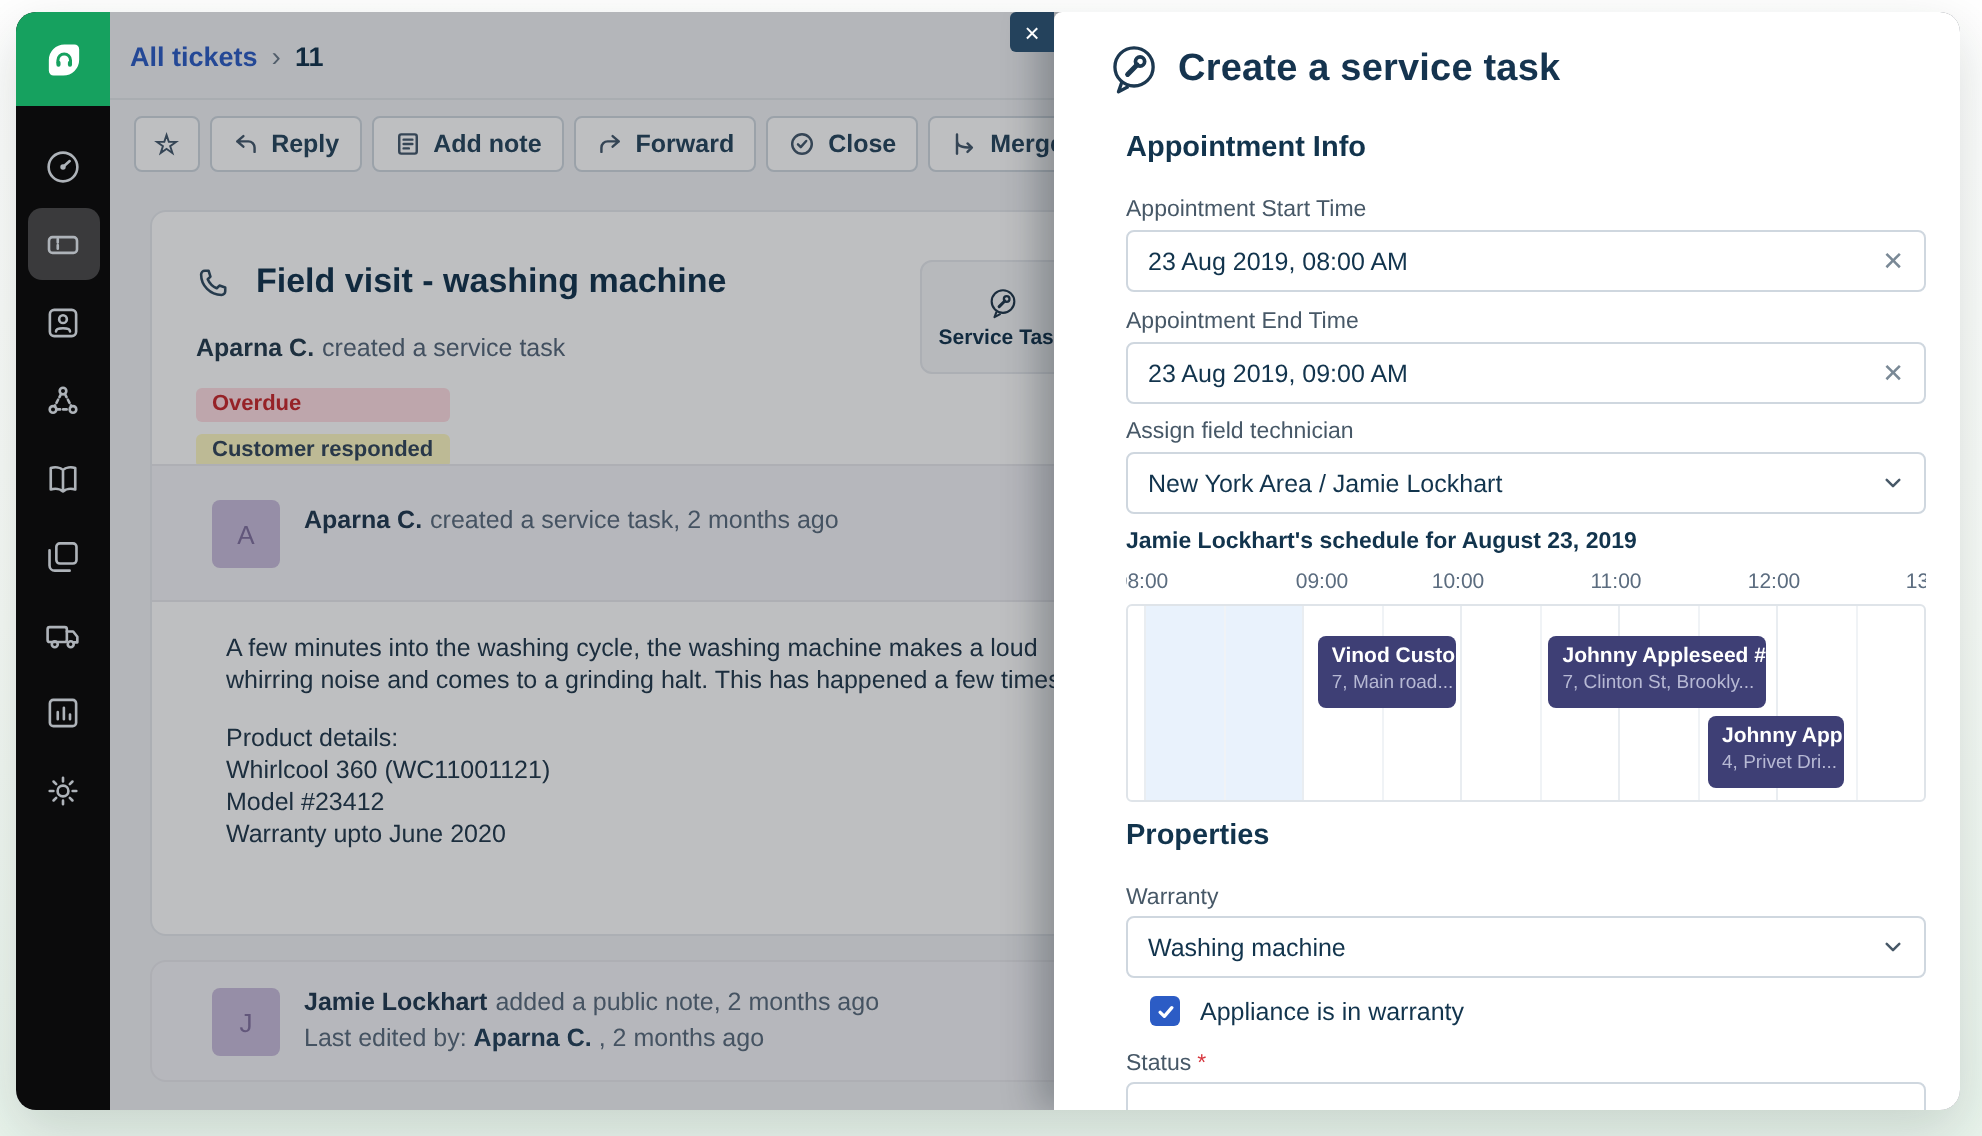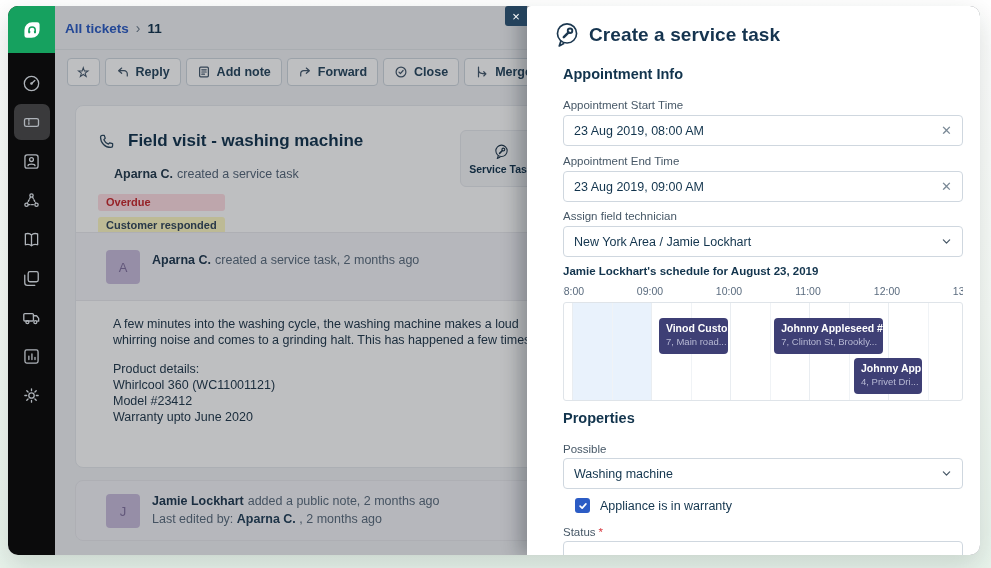--- a/index.html
+++ b/index.html
@@ -35,21 +35,21 @@
     background:#fff; border:1px solid #cfd7df; border-radius:4px;
     font-size:12.5px; font-weight:600; color:#27465e; cursor:pointer; white-space:nowrap;
   }
   .tbtn svg { stroke:#44586c; fill:none; stroke-width:1.4; stroke-linecap:round; stroke-linejoin:round; }
   .tbtn.icon-only { padding:0 9px; }
   
   .card { position:absolute; left:20px; top:99px; width:880px; height:363px; background:#fff; border-radius:8px; border:1px solid #e7eaee; }
   .t-title { position:absolute; left:22px; top:25px; display:flex; align-items:center; gap:13px; }
   .t-title svg { flex:0 0 auto; }
   .t-title .txt { font-size:17px; font-weight:700; color:#13344e; }
-  .t-sub { position:absolute; left:38px; top:61px; font-size:12.5px; color:#56677a; }
+  .t-sub { position:absolute; left:22px; top:61px; font-size:12.5px; color:#56677a; }
   .t-sub b { color:#243b4e; font-weight:700; margin-right:4px; }
   .badges { position:absolute; left:22px; top:88px; display:flex; gap:6px;flex-direction:column; }
   .badge { font-size:11px; font-weight:700; padding:2px 8px 3px; border-radius:3px; }
   .strip { position:absolute; left:0; top:126px; width:100%; height:69px; background:#f5f5f8; border-top:1px solid #e9e9ee; border-bottom:1px solid #e9e9ee; }
   .avatar { position:absolute; width:34px; height:34px; border-radius:4px; background:#c8bcdc; color:#82719f; font-size:13px; display:flex; align-items:center; justify-content:center; }
   .conv-head { position:absolute; left:76px; top:20px; font-size:12.5px; color:#5a6b7d; }
   .conv-head b { color:#203950; font-weight:700; margin-right:4px; }
   .body-txt { position:absolute; left:37px; top:210px; width:438px; font-size:12.5px; line-height:16px; color:#22394c; }
   .body-txt .para { margin-bottom:13px; }
   .body-txt .para div { min-height:16px; }
@@ -318,21 +318,21 @@
     <div class="fbox" style="top:220px;">
       <span class="val">New York Area / Jamie Lockhart</span>
       <svg width="11" height="11" viewBox="0 0 14 14">
           <path d="M3 5 l4 4 4-4"></path>
         </svg>
     </div>
 
     <div class="sched-title">Jamie Lockhart's schedule for August 23, 2019</div>
     <div class="tl-labels" id="tl-labels">
         <span style="left: 8px;">08:00</span>
-        <span style="left: 87px;">09:00</span>
+        <span style="left: 98px;">09:00</span>
         <span style="left: 166px;">10:00</span>
         <span style="left: 245px;">11:00</span>
         <span style="left: 324px;">12:00</span>
         <span style="left: 403px;">13:00</span>
       </div>
     <div class="tl-box" id="tl-box">
         <div class="tl-hl" style="left: 8px; width: 79px; background: rgb(233, 242, 252);"></div>
         <div class="tl-line" style="left: 8px;"></div>
         <div class="tl-line half" style="left: 47.5px;"></div>
         <div class="tl-line" style="left: 87px;"></div>
@@ -352,21 +352,21 @@
           <div class="es">7, Clinton St, Brookly...</div>
         </div>
         <div class="tl-ev" style="left: 290.03px; width: 67.52px; top: 55px; background: rgb(62, 63, 117);">
           <div class="et">Johnny Appl...</div>
           <div class="es">4, Privet Dri...</div>
         </div>
       </div>
 
     <h3 class="sec-h" style="top:404px;">Properties</h3>
 
-    <div class="f-label" style="top:437px;">Possible</div>
+    <div class="f-label" style="top:437px;">Warranty</div>
     <div class="fbox" style="top:452px;">
       <span class="val">Washing machine</span>
       <svg width="11" height="11" viewBox="0 0 14 14">
           <path d="M3 5 l4 4 4-4"></path>
         </svg>
     </div>
 
     <div class="chk-row">
       <span class="chk">
         <svg width="10" height="10" viewBox="0 0 12 12">

